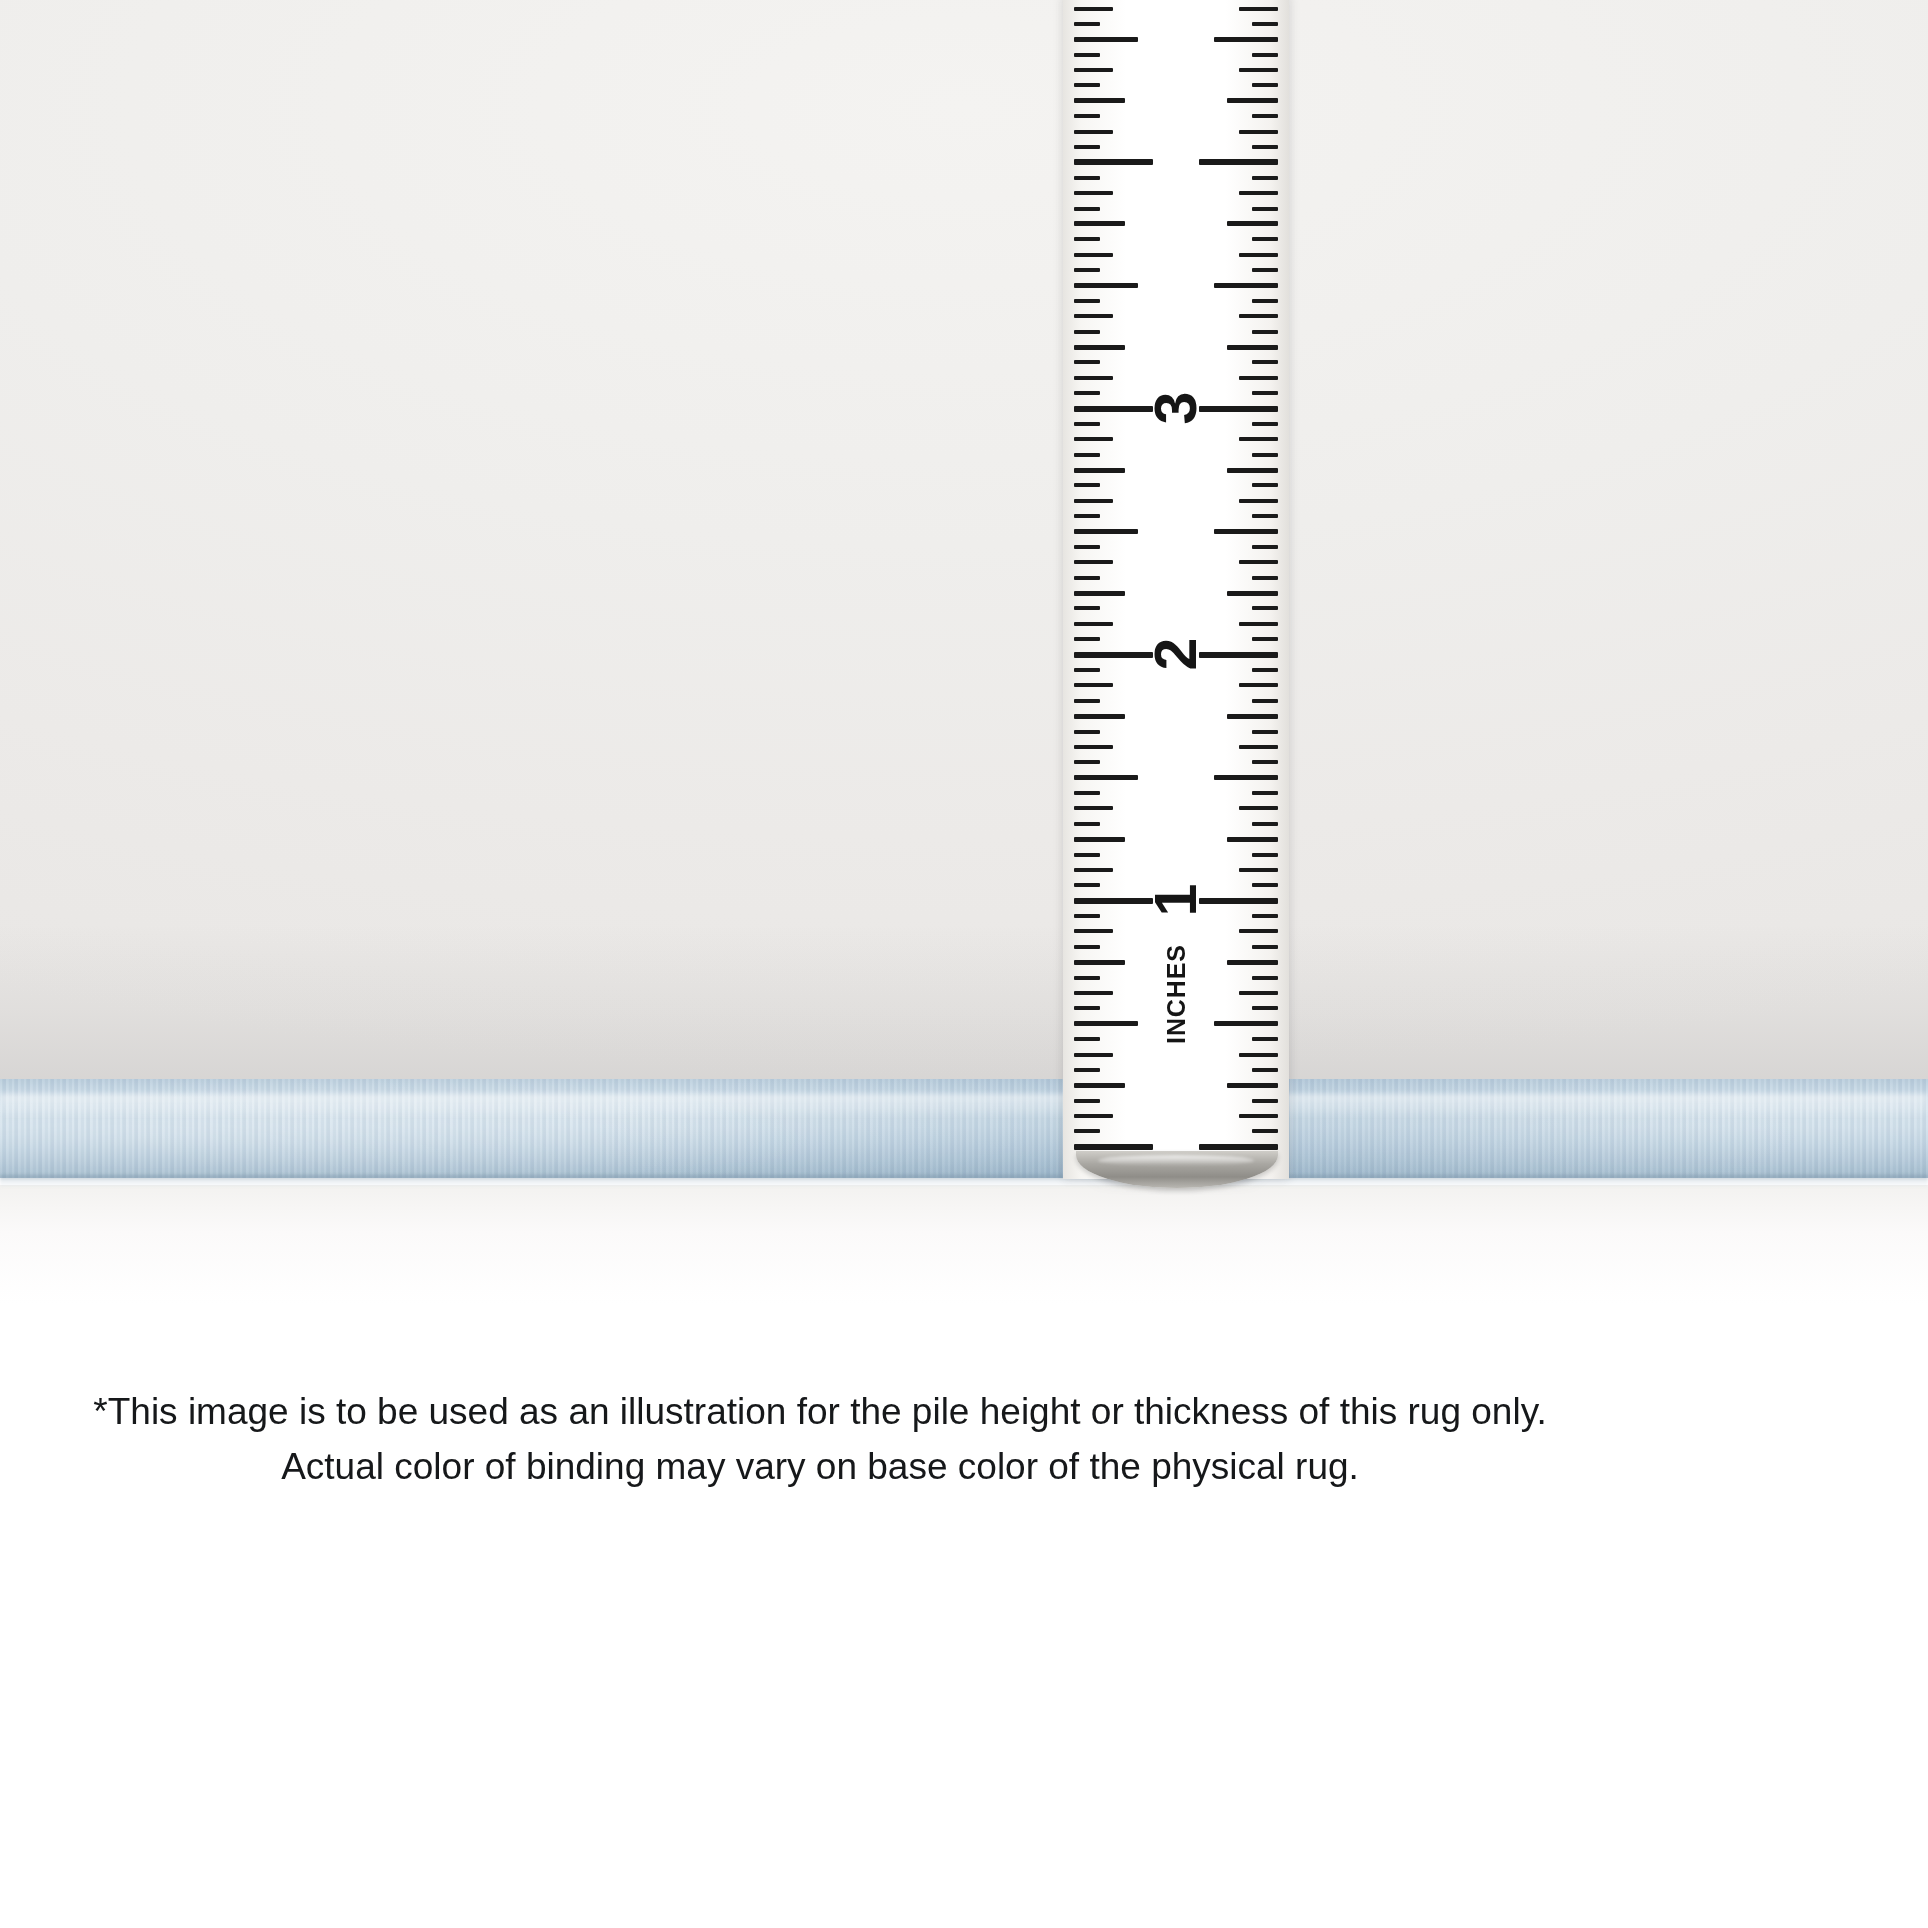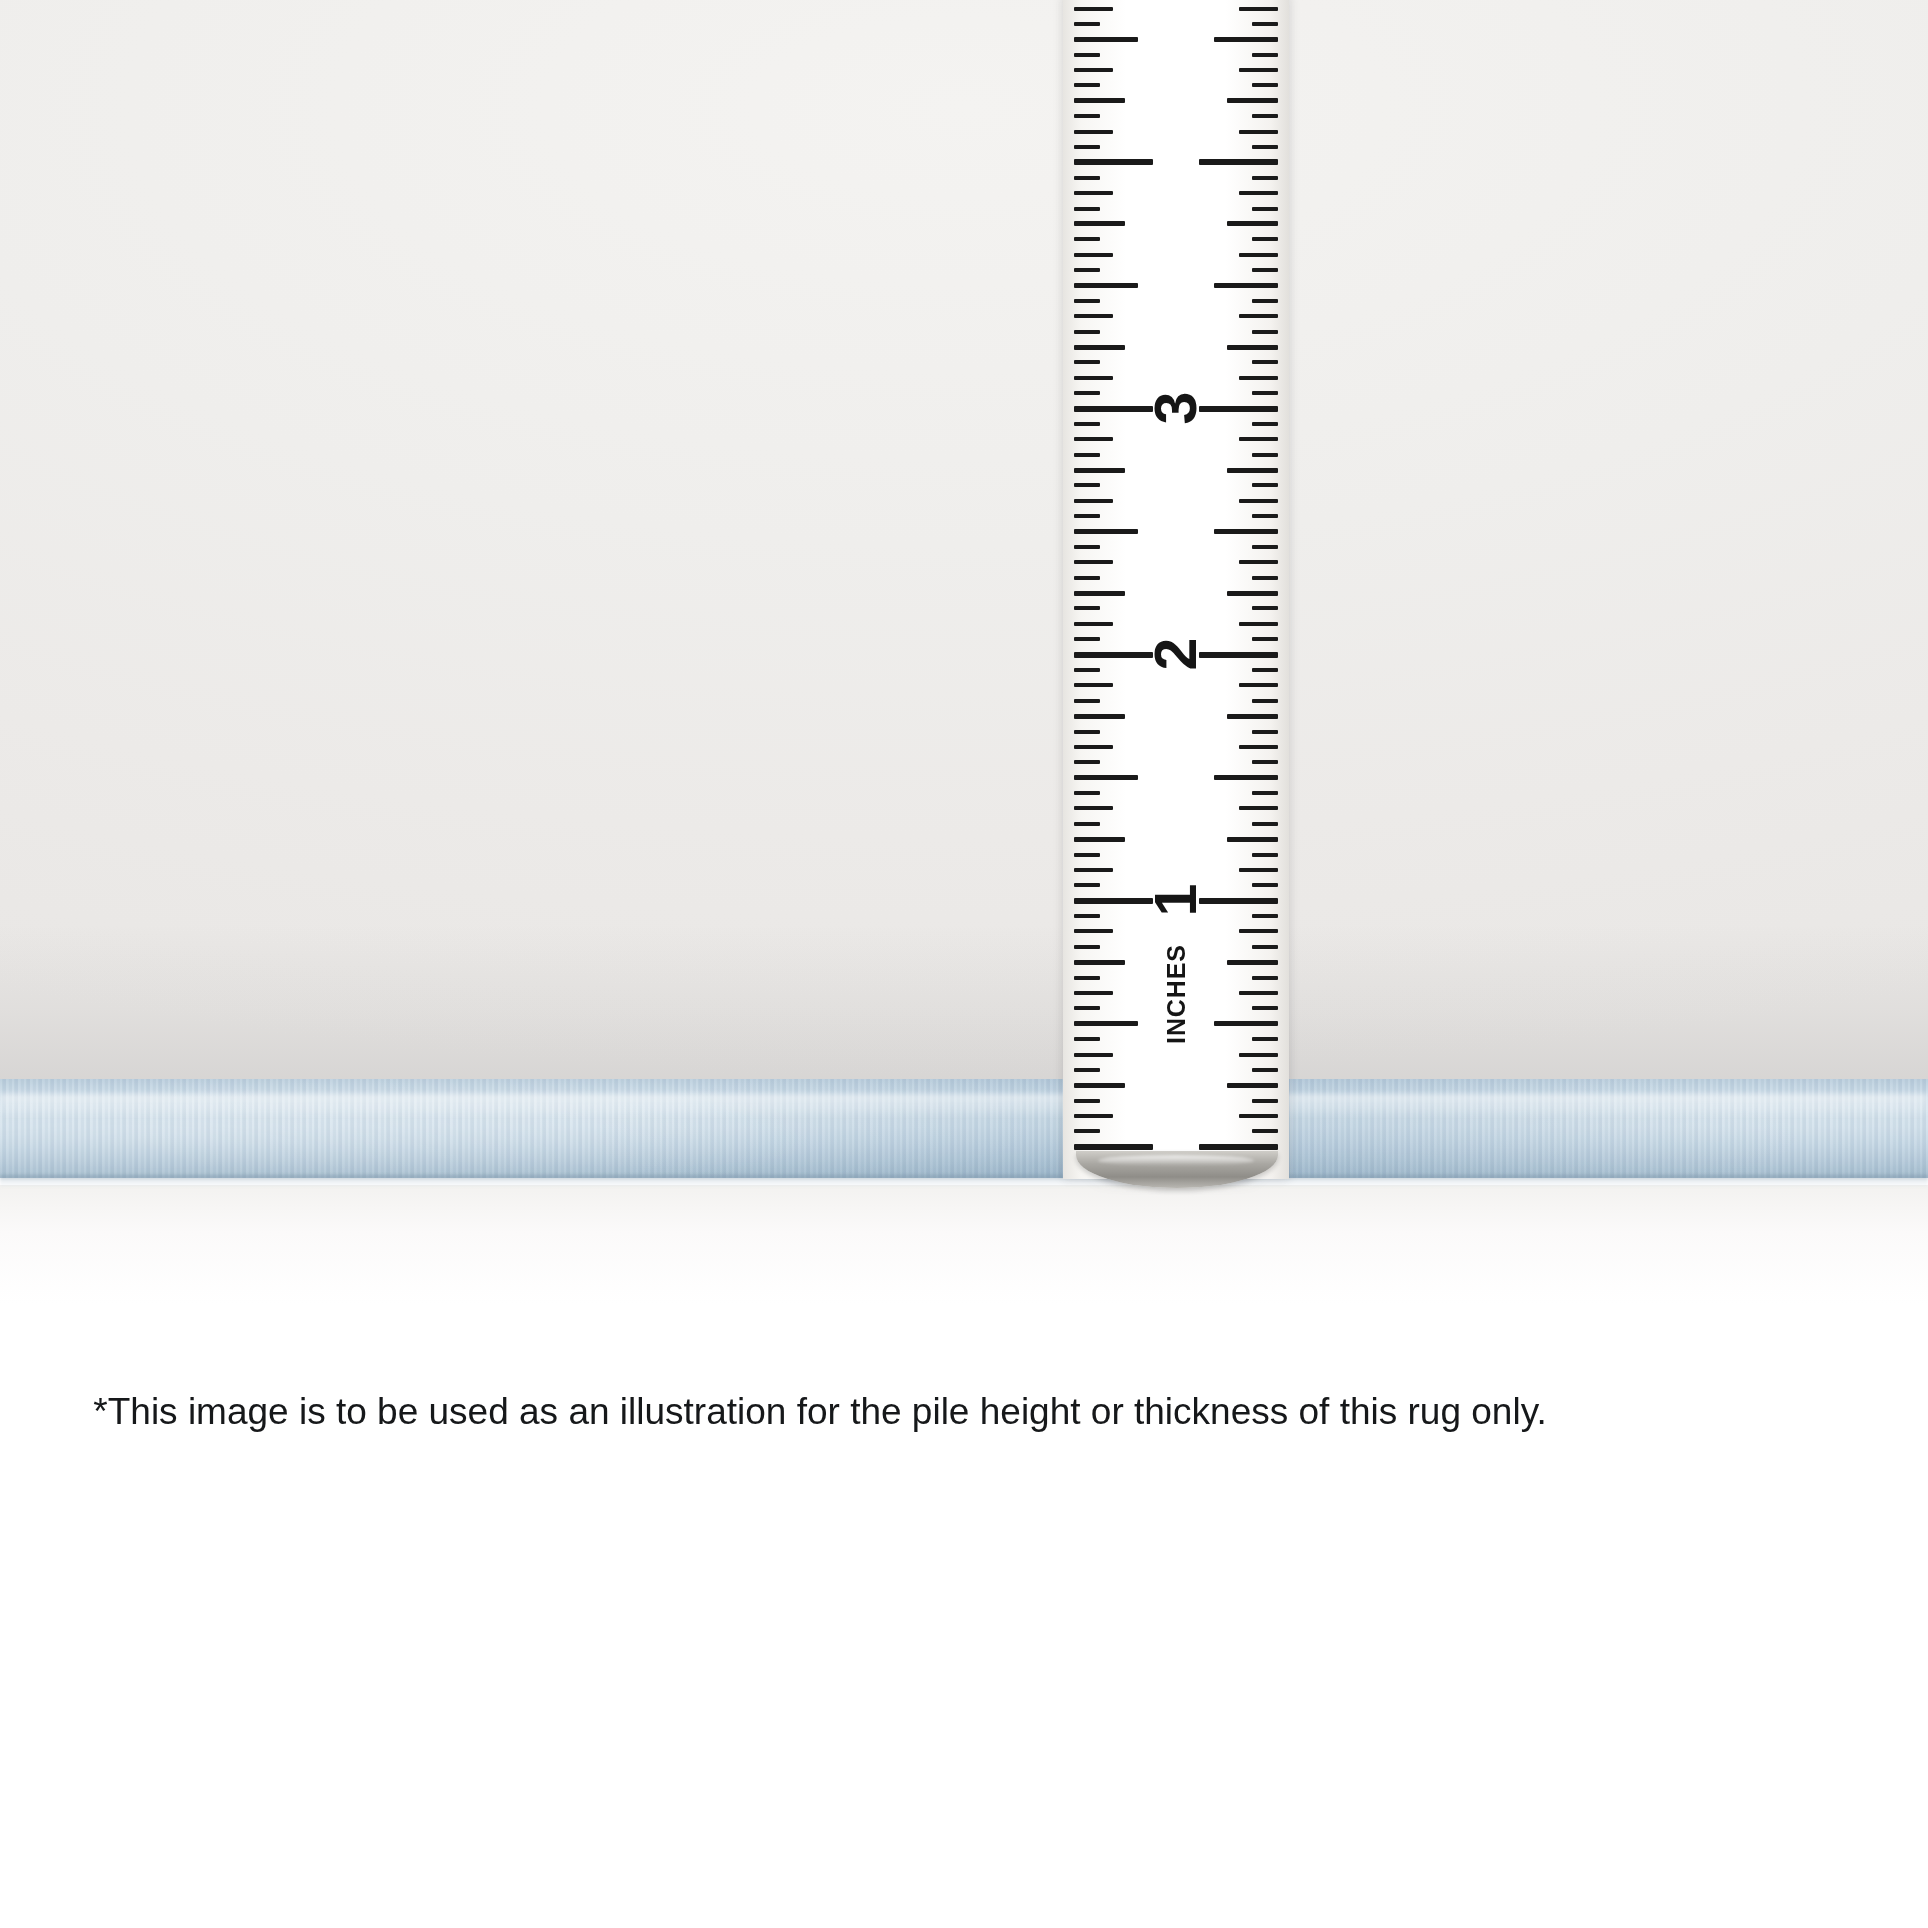--- a/index.html
+++ b/index.html
@@ -421,16 +421,17 @@
       <div class="tape-label" id="tape-unit" style="top: 952px; left: 58px; width: 110px; height: 92px; display: flex; align-items: center; justify-content: center;">INCHES</div>
     </div>
 
     <div class="tape-hook"></div>
     <div class="tape-hook-shine"></div>
 
   </div>
 
   <div class="caption">
     <span class="line">*This image is to be used as an illustration for the pile height or thickness of this rug only.</span>
+    <span class="line">Actual color of binding may vary on base color of the physical rug.</span>
   </div>
 
 </div>
 
 
 </body></html>

